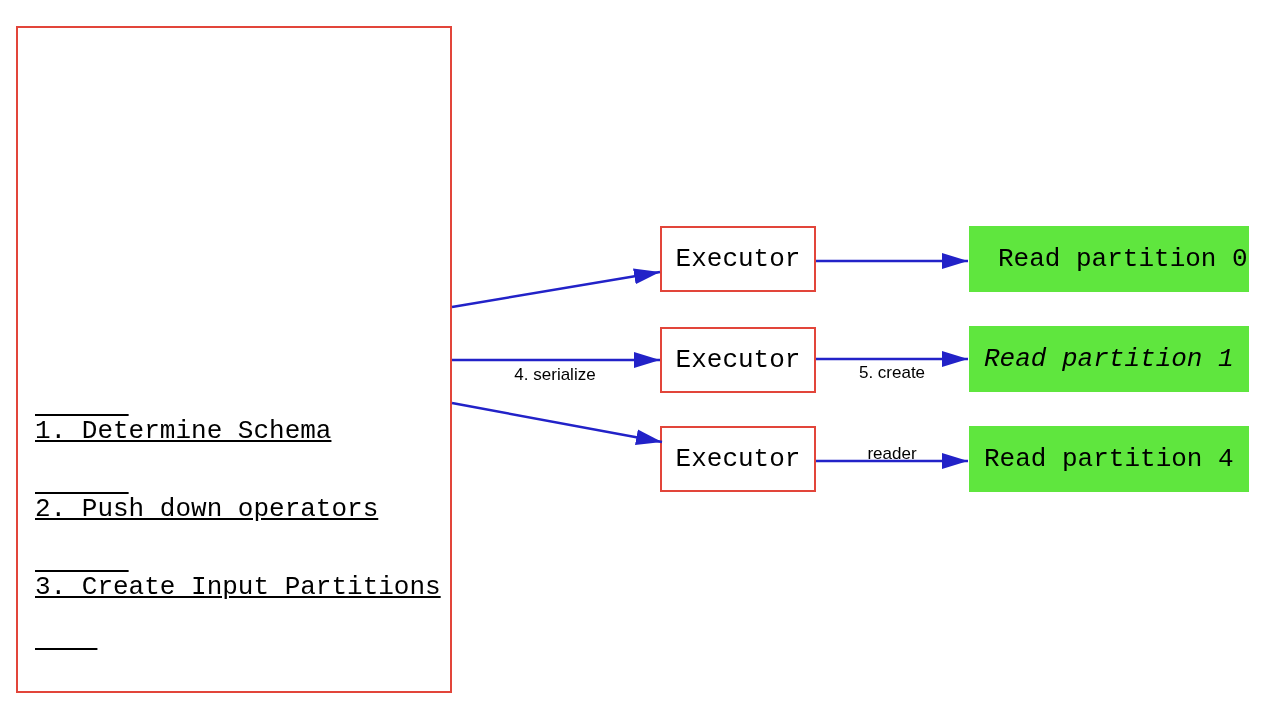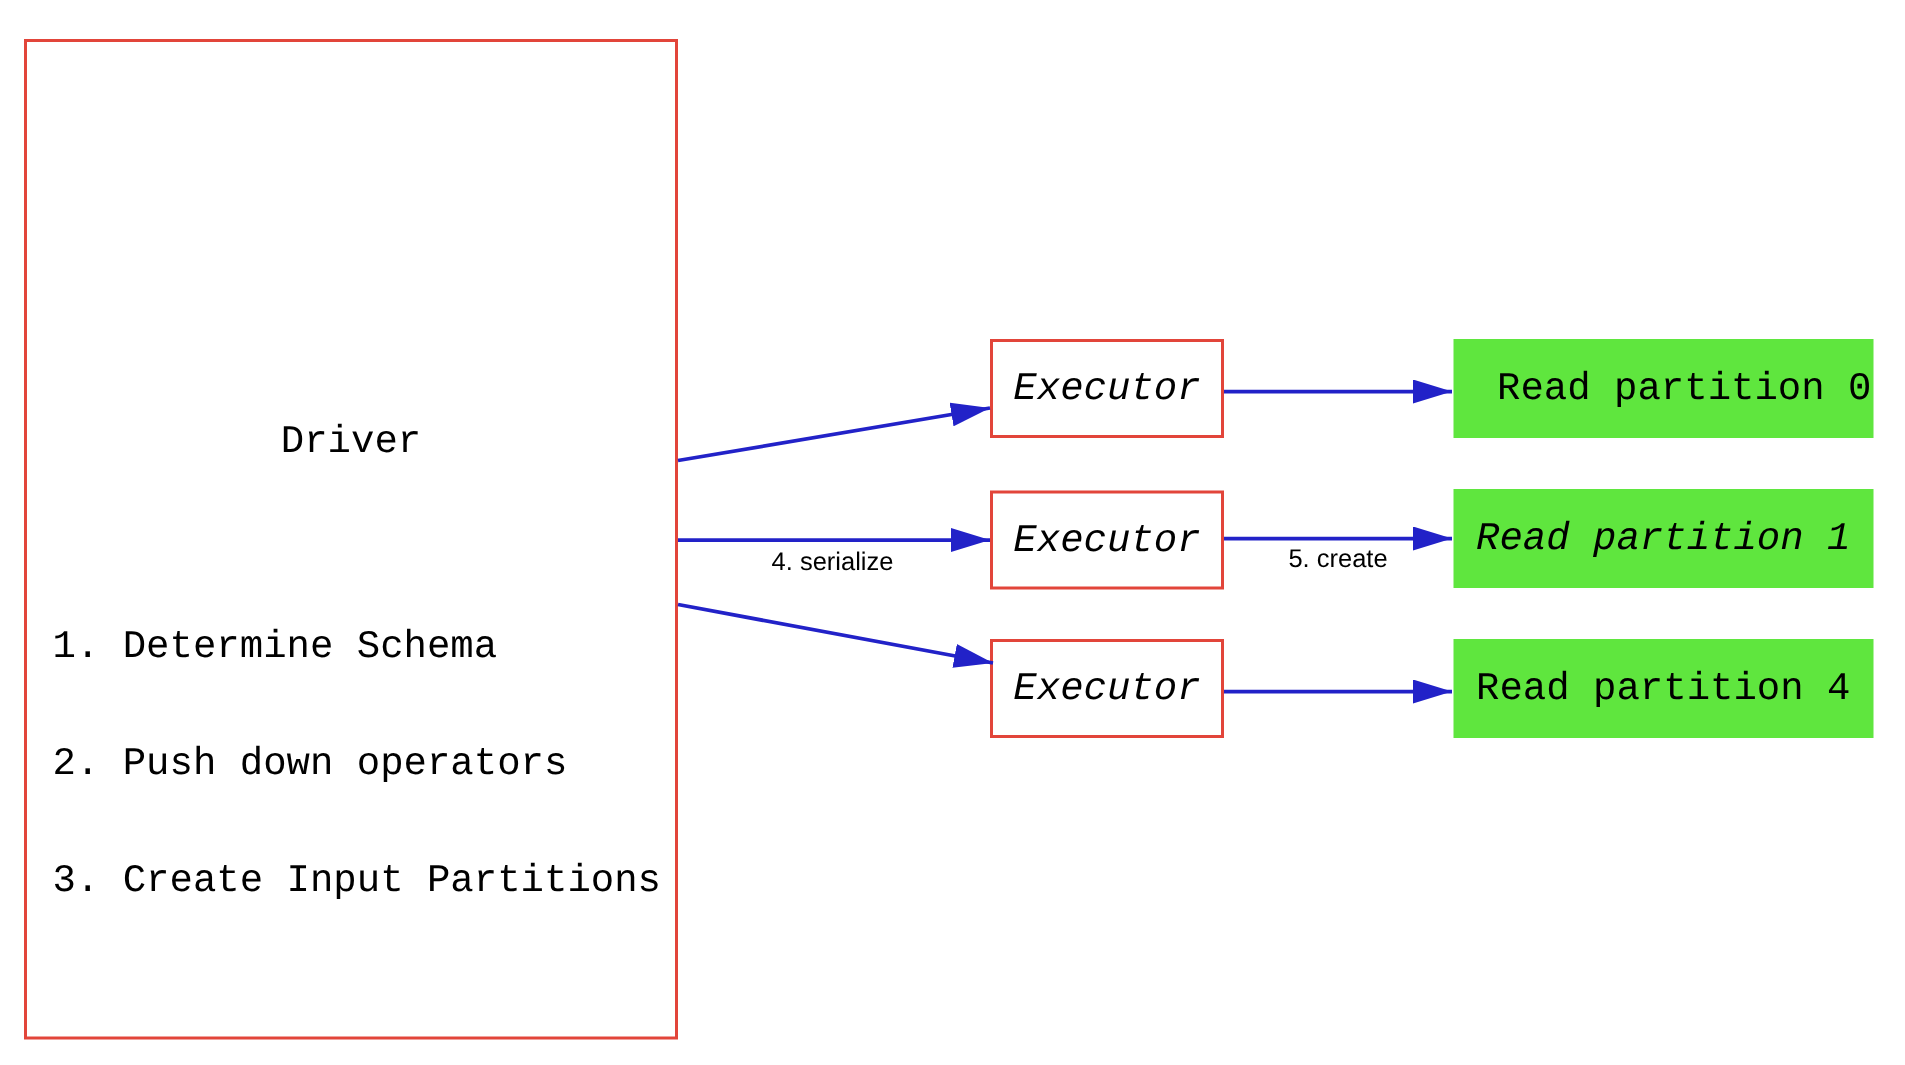--- a/index.html
+++ b/index.html
@@ -42,35 +42,35 @@
     font-size: 26px;
     line-height: 26px;
     white-space: pre;
   }
   .driver-steps {
     position: absolute;
     left: 17px; top: 338px;        
     font-size: 26px;
     line-height: 26px;
     white-space: pre;
+    text-decoration: underline;
   }
 
   
   .executor-box {
     position: absolute;
     left: 660px;
     width: 156px; height: 66px;
     border: 2px solid var(--box-border-red);
     background: var(--background);
     display: flex;
     align-items: center;
     justify-content: center;
     font-size: 26px;
     white-space: pre;
-    font-style: italic;
   }
   .executor-1 { top: 226px; }
   .executor-2 { top: 327px; }
   .executor-3 { top: 426px; }
 
   
   .partition-box {
     position: absolute;
     left: 969px;
     width: 280px; height: 66px;
@@ -106,21 +106,20 @@
     color: var(--arrow-blue);
   }
   .arrow-layer line { stroke: currentColor; stroke-width: 2.5; }
 </style>
 </head>
 <body>
 
 <div class="canvas">
 
   <div class="driver-box">
-    <div class="driver-title">Driver</div>
     <div class="driver-steps">
       <div>1. Determine Schema</div>
       <div>2. Push down operators</div>
       <div>3. Create Input Partitions</div>
     </div>
   </div>
 
   <div class="executor-box executor-1">
     <span>Executor</span>
   </div>
@@ -139,20 +138,21 @@
   </div>
   <div class="partition-box partition-3">
     <span>Read partition 4</span>
   </div>
 
   <div class="arrow-label label-serialize">
     <div>4. serialize</div>
   </div>
   <div class="arrow-label label-reader">
     <div>5. create</div>
+    <div>reader</div>
   </div>
 
   <svg class="arrow-layer" width="1270" height="710" viewBox="0 0 1270 710" xmlns="http://www.w3.org/2000/svg">
     <defs>
       <marker id="ah" markerUnits="userSpaceOnUse" markerWidth="26" markerHeight="16" refX="26" refY="8" orient="auto">
         <path d="M0,0 L26,8 L0,16 Z" fill="currentColor"></path>
       </marker>
     </defs>
     <line x1="452" y1="307" x2="660" y2="272" marker-end="url(#ah)"></line>
     <line x1="452" y1="360" x2="660" y2="360" marker-end="url(#ah)"></line>

